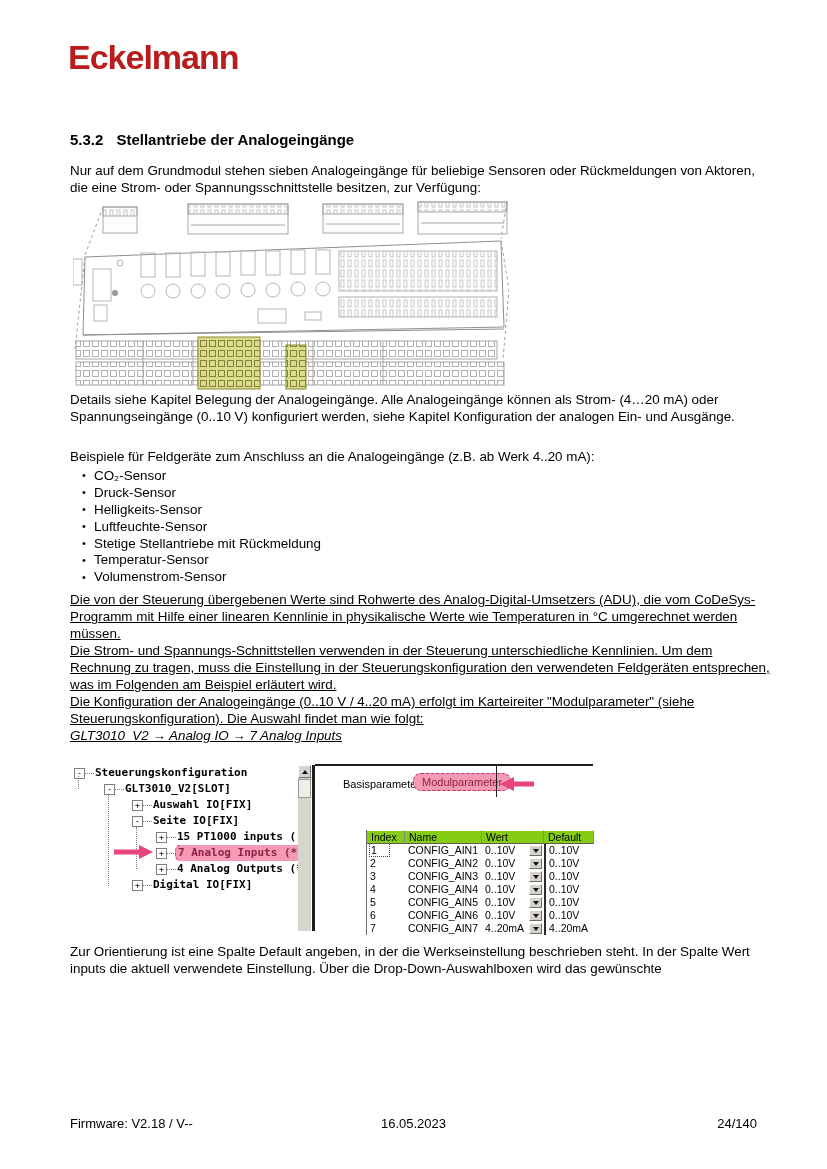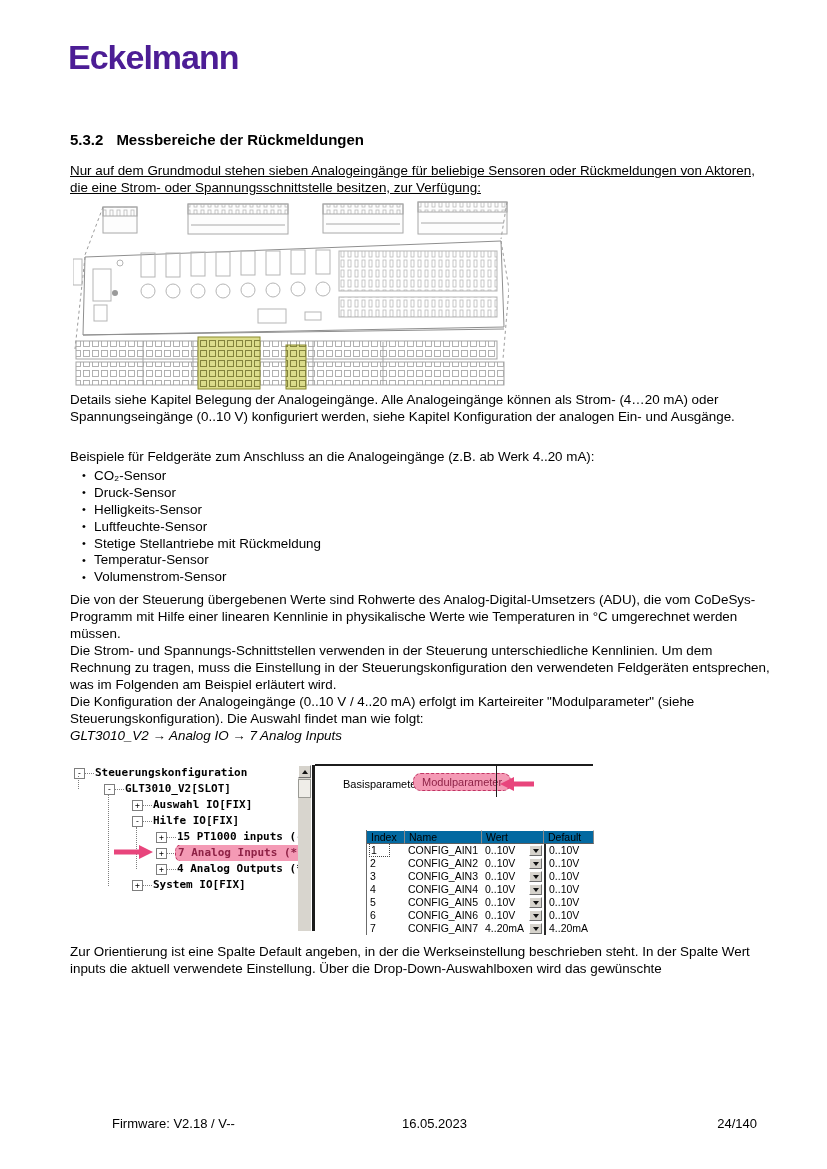--- a/index.html
+++ b/index.html
@@ -1,35 +1,35 @@
 <!DOCTYPE html>
 <html><head>
 <meta charset="utf-8">
 <style>
   html,body{margin:0;padding:0;background:#e9e9e9;}
   .page{position:relative;width:827px;height:1169px;background:#ffffff;margin:0 auto;
         font-family:"Liberation Sans",sans-serif;color:#000;overflow:hidden;}
 
   
   .logo{position:absolute;left:68px;top:38px;font-size:34px;font-weight:bold;
-        color:#4c1d95;letter-spacing:-1px;}
+        color:#b91c1c;letter-spacing:-1px;}
   .heading{position:absolute;left:70px;top:131px;font-size:15px;font-weight:bold;}
   .heading .num{margin-right:13px;}
   .para{position:absolute;left:70px;width:697px;font-size:13.4px;line-height:17px;}
-  .intro{top:162px;text-decoration:underline;}
+  .intro{top:162px;}
   .details{top:391px;}
   .examples{top:448px;}
   .outro{top:943px;}
   a.link{color:#000000;text-decoration:none;cursor:pointer;}
 
   .bullets{position:absolute;left:82px;top:467px;margin:0;padding:0;list-style:none;
            font-size:13.4px;}
   .bullets li{height:16.9px;display:flex;align-items:center;}
   .bullets .dot{width:12px;color:#000;font-size:11px;}
-  .mainblock{position:absolute;left:70px;top:591px;width:700px;font-size:13.4px;line-height:17px;}
+  .mainblock{position:absolute;left:70px;top:591px;width:700px;font-size:13.4px;line-height:17px;text-decoration:underline;}
   .mainblock p{margin:0;}
   .pathline{font-style:italic;}
   .selectline{position:absolute;left:70px;top:750px;font-size:13.4px;}
 
   
   .drawing{position:absolute;left:73px;top:199px;width:436px;height:192px;}
 
   
   .shot{position:absolute;left:72px;top:763px;width:521px;height:170px;background:#fff;}
   .tree{position:absolute;left:0;top:2px;width:226px;height:166px;overflow:hidden;}
@@ -63,47 +63,47 @@
   .tabbar{position:absolute;left:243px;top:3px;width:278px;height:32px;}
   .tab-basis{position:absolute;left:28px;top:12px;font-size:11px;}
   .tab-modul{position:absolute;left:98px;top:7px;font-size:11px;background:#f49ab5;
         border:1px dashed #c23564;border-radius:8px;color:#8e2246;padding:2px 8px;}
   .tabsep{position:absolute;left:181px;top:0;width:1px;height:31px;background:#1c1c1c;}
   .arrow{position:absolute;}
 
   .ptable{position:absolute;left:294px;top:67px;width:227px;border-left:1px solid #6b6b6b;
         font-size:10.5px;box-sizing:border-box;}
   .thead{display:grid;grid-template-columns:38px 77px 62px 50px;height:14px;}
-  .thead .hc{background:#0369a1;border-top:1px solid #fff;border-right:1px solid #8a8a8a;
+  .thead .hc{background:#84cc16;border-top:1px solid #fff;border-right:1px solid #8a8a8a;
         border-bottom:1px solid #5d5d5d;padding:0 4px;line-height:13px;box-sizing:border-box;overflow:hidden;}
   .trdata{display:grid;grid-template-columns:38px 77px 47px 15px 50px;height:13px;line-height:13px;}
   .td{padding:0 3px;overflow:hidden;white-space:nowrap;}
   .td.def{border-left:2px solid #2b2b2b;}
   .ddbtn{width:13px;height:11px;margin-top:1px;background:#d6d3cc;border-top:1px solid #fff;
         border-left:1px solid #fff;border-right:1px solid #6e6e6e;border-bottom:1px solid #6e6e6e;
         box-sizing:border-box;display:flex;align-items:center;justify-content:center;cursor:pointer;}
   .tri-dn{width:0;height:0;border-left:3px solid transparent;border-right:3px solid transparent;
         border-top:4px solid #111;}
   .trdata.focus .td.idx span{outline:1px dotted #444;padding:0 12px 0 1px;}
 
   
   .footer{position:absolute;left:70px;top:1116px;width:687px;display:flex;font-size:13px;}
-  .footer .fl{flex:1;text-align:left;margin-left:42px;}
+  .footer .fl{flex:1;text-align:left;}
   .footer .fc{flex:1;text-align:center;}
   .footer .fr{flex:1;text-align:right;}
 </style>
 </head>
 <body>
 
 <div class="page">
 
   <div class="logo">Eckelmann</div>
 
   <div class="heading">
-    <span class="num">5.3.2</span><span>Messbereiche der Rückmeldungen</span>
+    <span class="num">5.3.2</span><span>Stellantriebe der Analogeingänge</span>
   </div>
 
   <div class="para intro">Nur auf dem Grundmodul stehen sieben Analogeingänge für beliebige Sensoren oder Rückmeldungen von Aktoren, die eine Strom- oder Spannungsschnittstelle besitzen, zur Verfügung:</div>
 
   <div class="drawing">
     <svg width="436" height="192" viewBox="0 0 436 192">
       <defs>
         <pattern id="pins" width="7" height="10" patternUnits="userSpaceOnUse">
           <rect x="2" y="1" width="3" height="7" fill="none" stroke="#b9b9b9" stroke-width="0.8"></rect>
         </pattern>
@@ -259,21 +259,21 @@
 
         <div class="trow lvl2">
           <span class="tbox">+</span>
           <span class="tdash"></span>
           <span class="tlabel">Auswahl IO[FIX]</span>
         </div>
 
         <div class="trow lvl2">
           <span class="tbox">-</span>
           <span class="tdash"></span>
-          <span class="tlabel">Hilfe IO[FIX]</span>
+          <span class="tlabel">Seite IO[FIX]</span>
         </div>
 
         <div class="trow lvl3">
           <span class="tbox">+</span>
           <span class="tdash"></span>
           <span class="tlabel">15 PT1000 inputs (-50</span>
         </div>
 
         <div class="trow lvl3 highlighted">
           <span class="tbox">+</span>
@@ -283,21 +283,21 @@
 
         <div class="trow lvl3">
           <span class="tbox">+</span>
           <span class="tdash"></span>
           <span class="tlabel">4 Analog Outputs (* s</span>
         </div>
 
         <div class="trow lvl2">
           <span class="tbox">+</span>
           <span class="tdash"></span>
-          <span class="tlabel">System IO[FIX]</span>
+          <span class="tlabel">Digital IO[FIX]</span>
         </div>
       </div>
     <div class="guide g1"></div>
     <div class="guide g2"></div>
     <div class="guide g3"></div>
 
     <svg class="arrow" style="left:42px;top:82px" width="40" height="14" viewBox="0 0 40 14">
       <path d="M0 4.5 h25 v-4.5 l14 7 -14 7 v-4.5 h-25 z" fill="#e8457c"></path>
     </svg>
 

